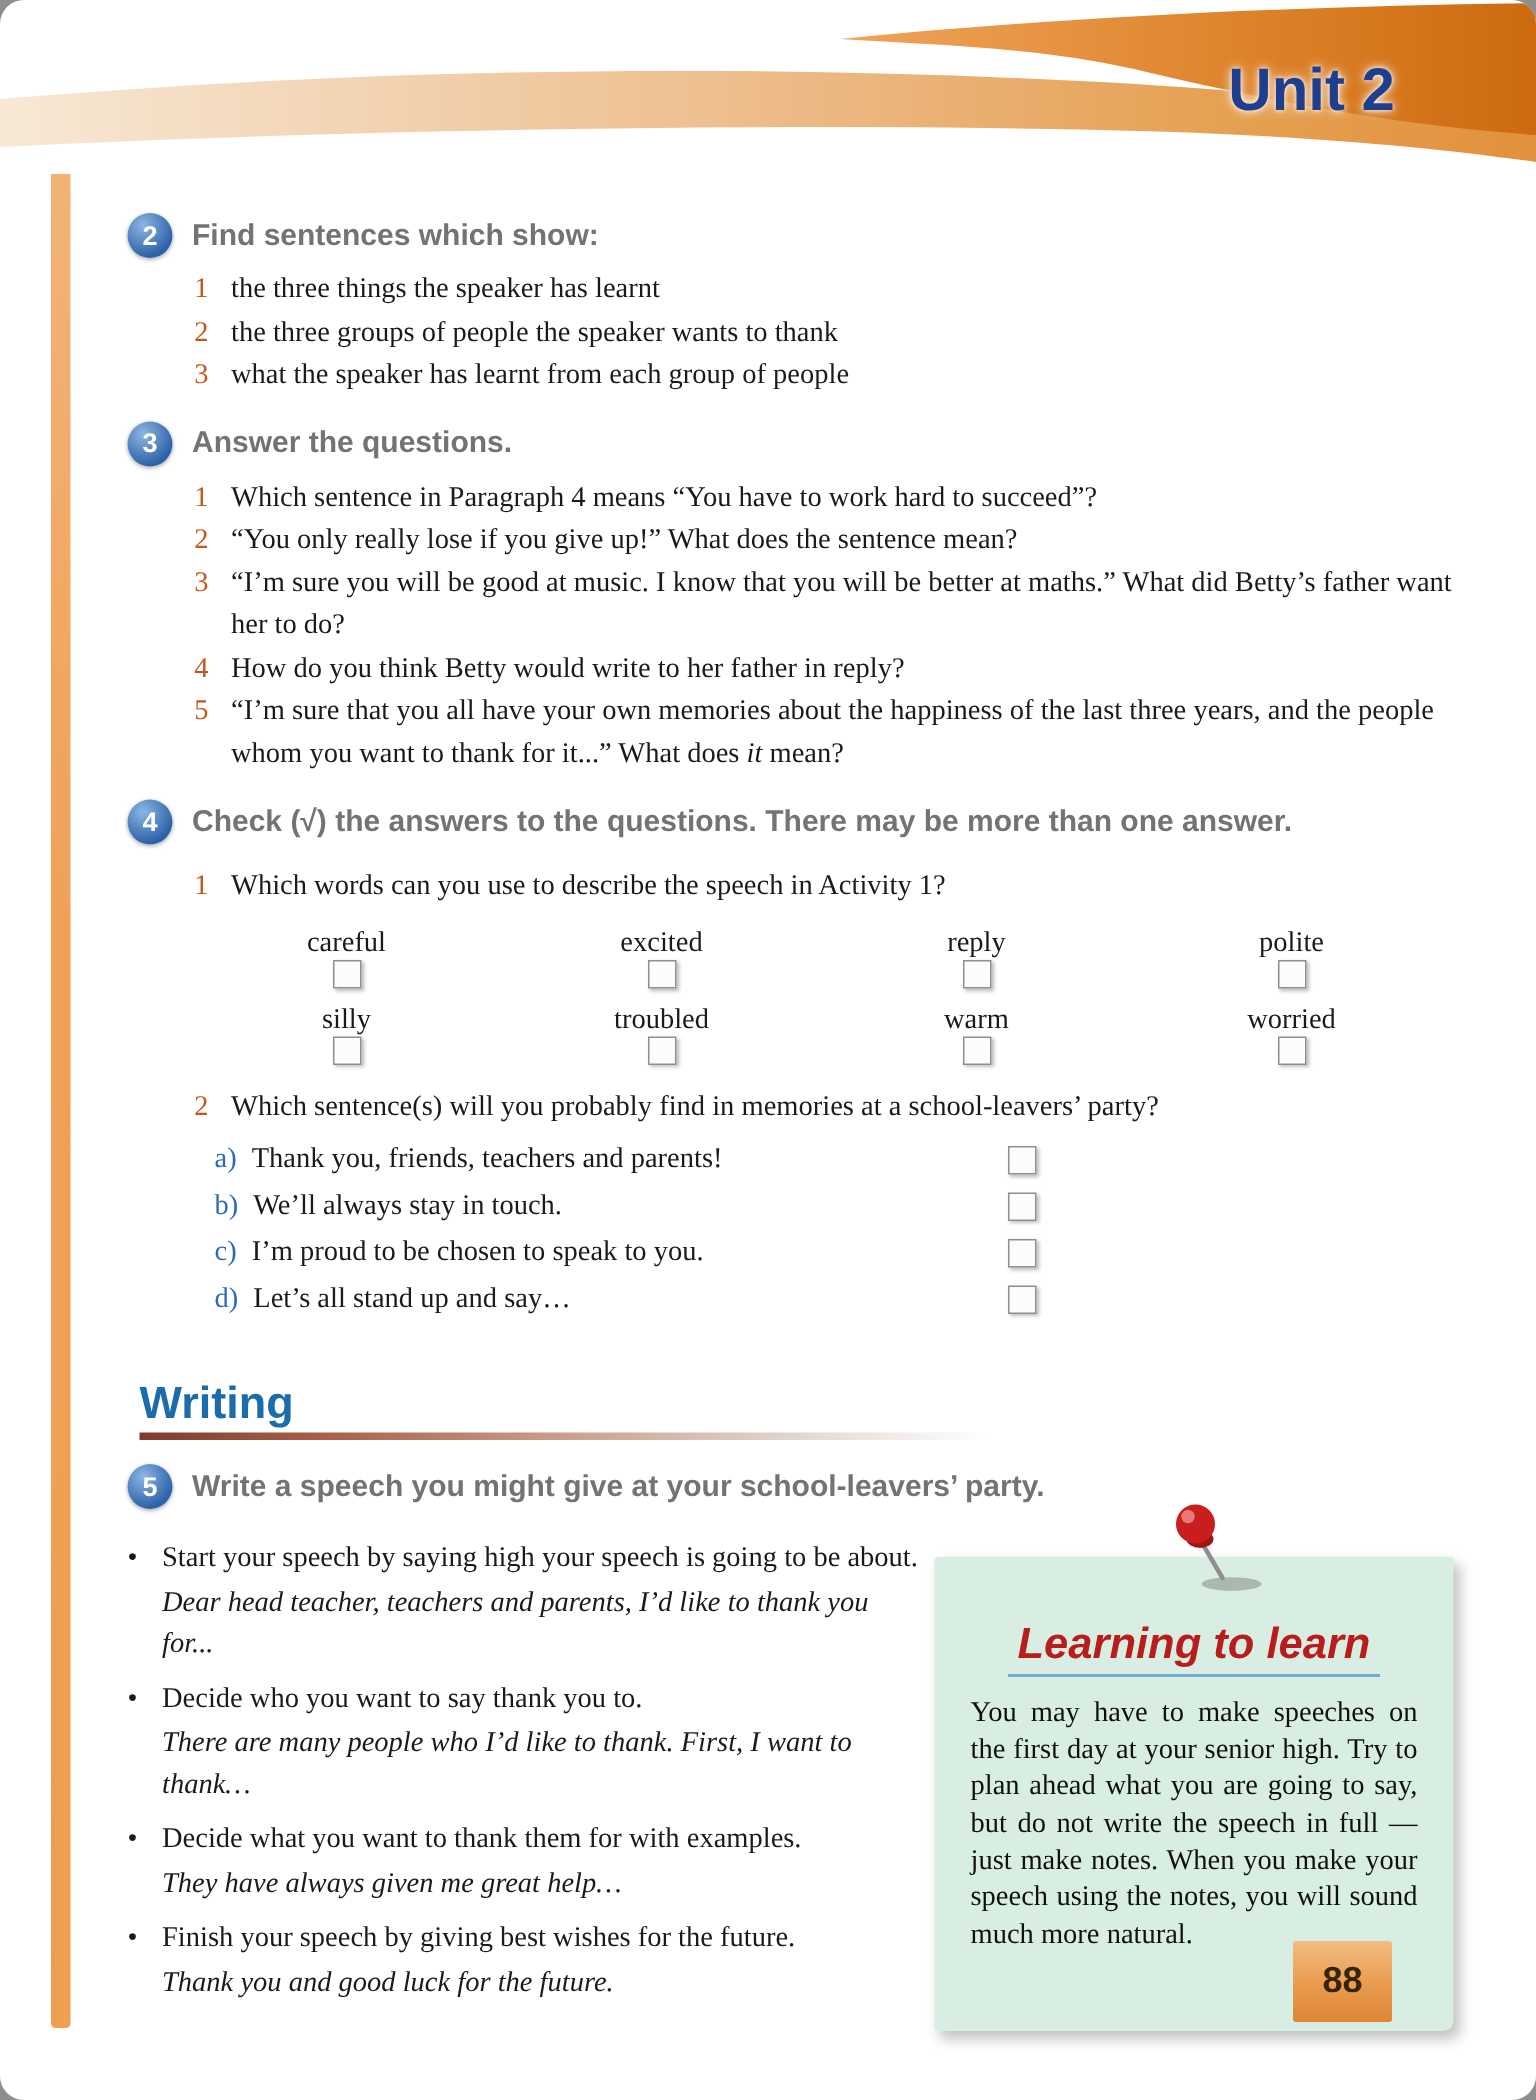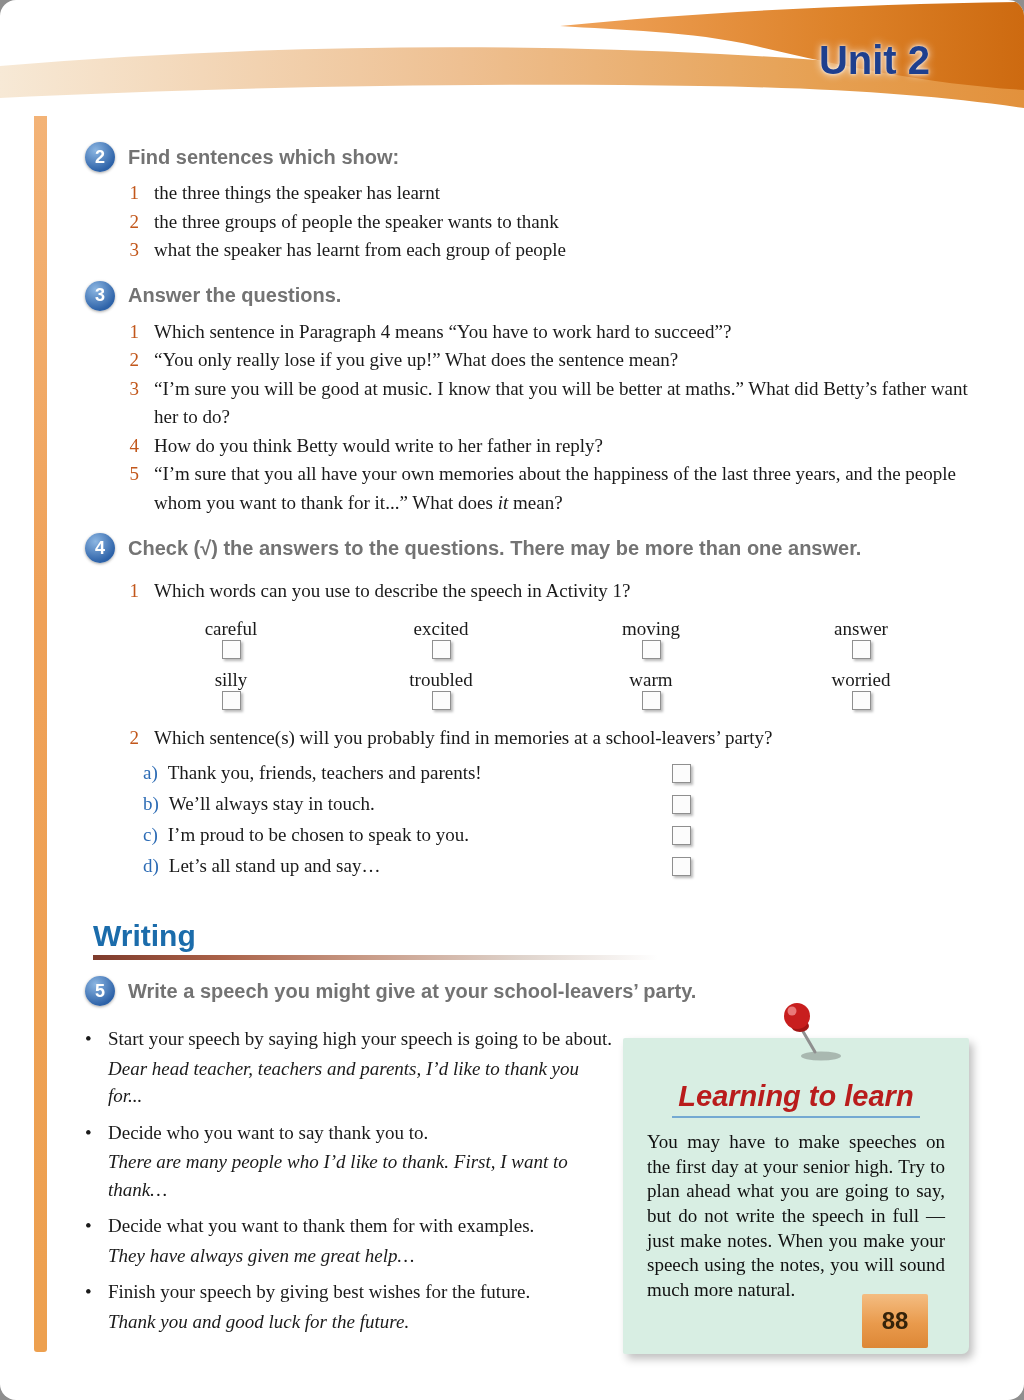--- a/index.html
+++ b/index.html
@@ -187,25 +187,25 @@
       <div class="word-grid">
         <div class="word-cell">
           <span>careful</span>
           <span class="checkbox"></span>
         </div>
         <div class="word-cell">
           <span>excited</span>
           <span class="checkbox"></span>
         </div>
         <div class="word-cell">
-          <span>moving</span>
-          <span class="checkbox"></span>
-        </div>
-        <div class="word-cell">
-          <span>answer</span>
+          <span>reply</span>
+          <span class="checkbox"></span>
+        </div>
+        <div class="word-cell">
+          <span>polite</span>
           <span class="checkbox"></span>
         </div>
         <div class="word-cell">
           <span>silly</span>
           <span class="checkbox"></span>
         </div>
         <div class="word-cell">
           <span>troubled</span>
           <span class="checkbox"></span>
         </div>

